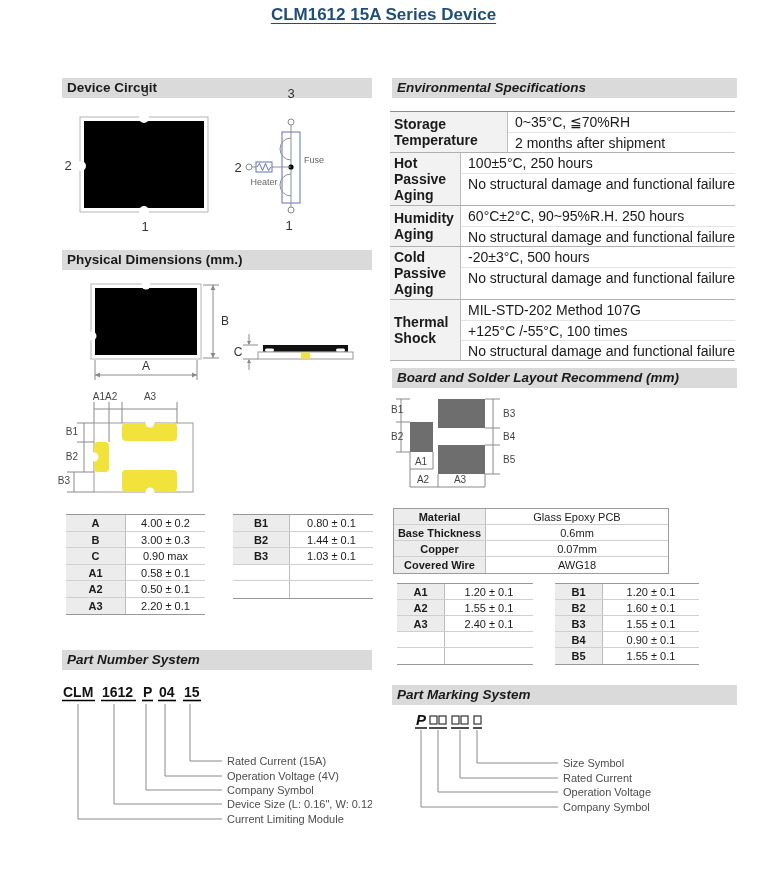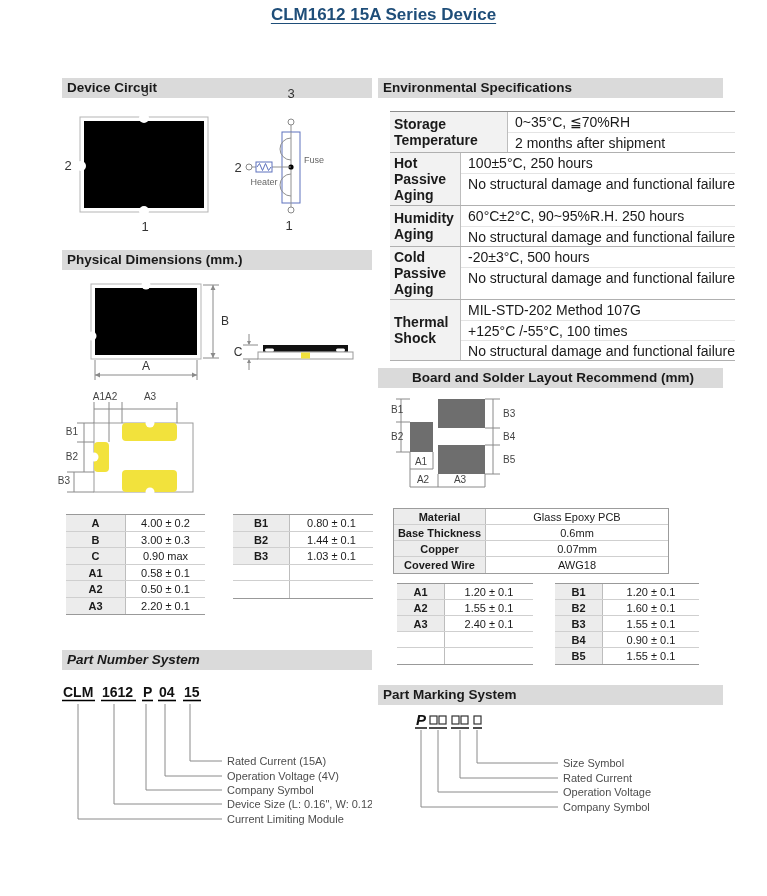--- a/index.html
+++ b/index.html
@@ -7,21 +7,21 @@
   body { font-family:"Liberation Sans", sans-serif; color:#1a1a1a; }
   .page { position:relative; width:767px; height:896px; background:#ffffff; overflow:hidden; }
 
   .title { position:absolute; top:5px; left:0; width:100%; text-align:center;
            font-size:17px; font-weight:bold; color:var(--title_blue,#1F4E79);
            text-decoration:underline; text-underline-offset:3px; }
 
   .sec-h { position:absolute; height:20px; background:var(--header_bg,#DADADA);
            font-size:13.5px; font-weight:bold; line-height:20px; padding-left:5px; }
   .sec-h.left  { left:62px;  width:310px; }
-  .sec-h.right { left:378px; width:345px; }
+  .sec-h.right { left:392px; width:345px;font-style:italic; }
 
   svg text { font-family:"Liberation Sans", sans-serif; }
   .pinlbl { font-size:13px; fill:#333; }
   .dimlbl { font-size:12px; fill:#333; }
   .smlbl  { font-size:10px; fill:#444; }
   .tinylbl{ font-size:9px;  fill:#666; }
   .legend { font-size:11px; fill:var(--label_gray,#4D4D4D); }
   .seg    { font-size:14px; font-weight:bold; fill:#111; }
   .dline  { stroke:#8a8a8a; stroke-width:1; fill:none; }
   .cline  { stroke:#909090; stroke-width:1; fill:none; }
@@ -287,21 +287,21 @@
     <div class="env-row">
       <div class="env-label">Thermal Shock</div>
       <div class="env-lines">
         <div class="env-line">MIL-STD-202 Method 107G</div>
         <div class="env-line">+125°C /-55°C, 100 times</div>
         <div class="env-line">No structural damage and functional failure</div>
       </div>
     </div>
   </div>
 
-  <div class="sec-h right" style="top:368px;text-align:center;">Board and Solder Layout Recommend (mm)</div>
+  <div class="sec-h right" style="top:368px;">Board and Solder Layout Recommend (mm)</div>
 
   <svg class="abs" style="left:388px; top:392px;" width="160" height="100" viewBox="0 0 160 100">
     <g fill="var(--pad_gray,#6E6E6E)">
       <rect x="22" y="30" width="23" height="30"></rect>
       <rect x="50" y="7" width="47" height="29"></rect>
       <rect x="50" y="53" width="47" height="29"></rect>
     </g>
     <g class="dline">
       <line x1="13" y1="7" x2="13" y2="60"></line>
       <line x1="8" y1="7" x2="22" y2="7"></line>

